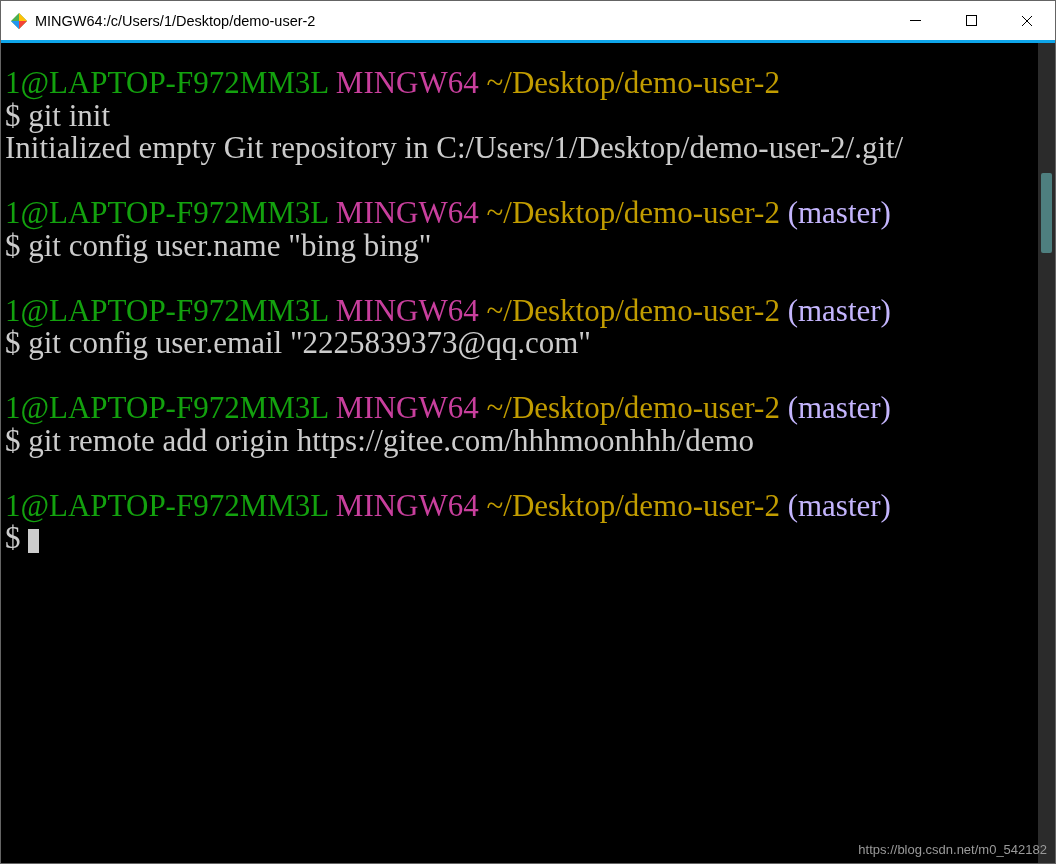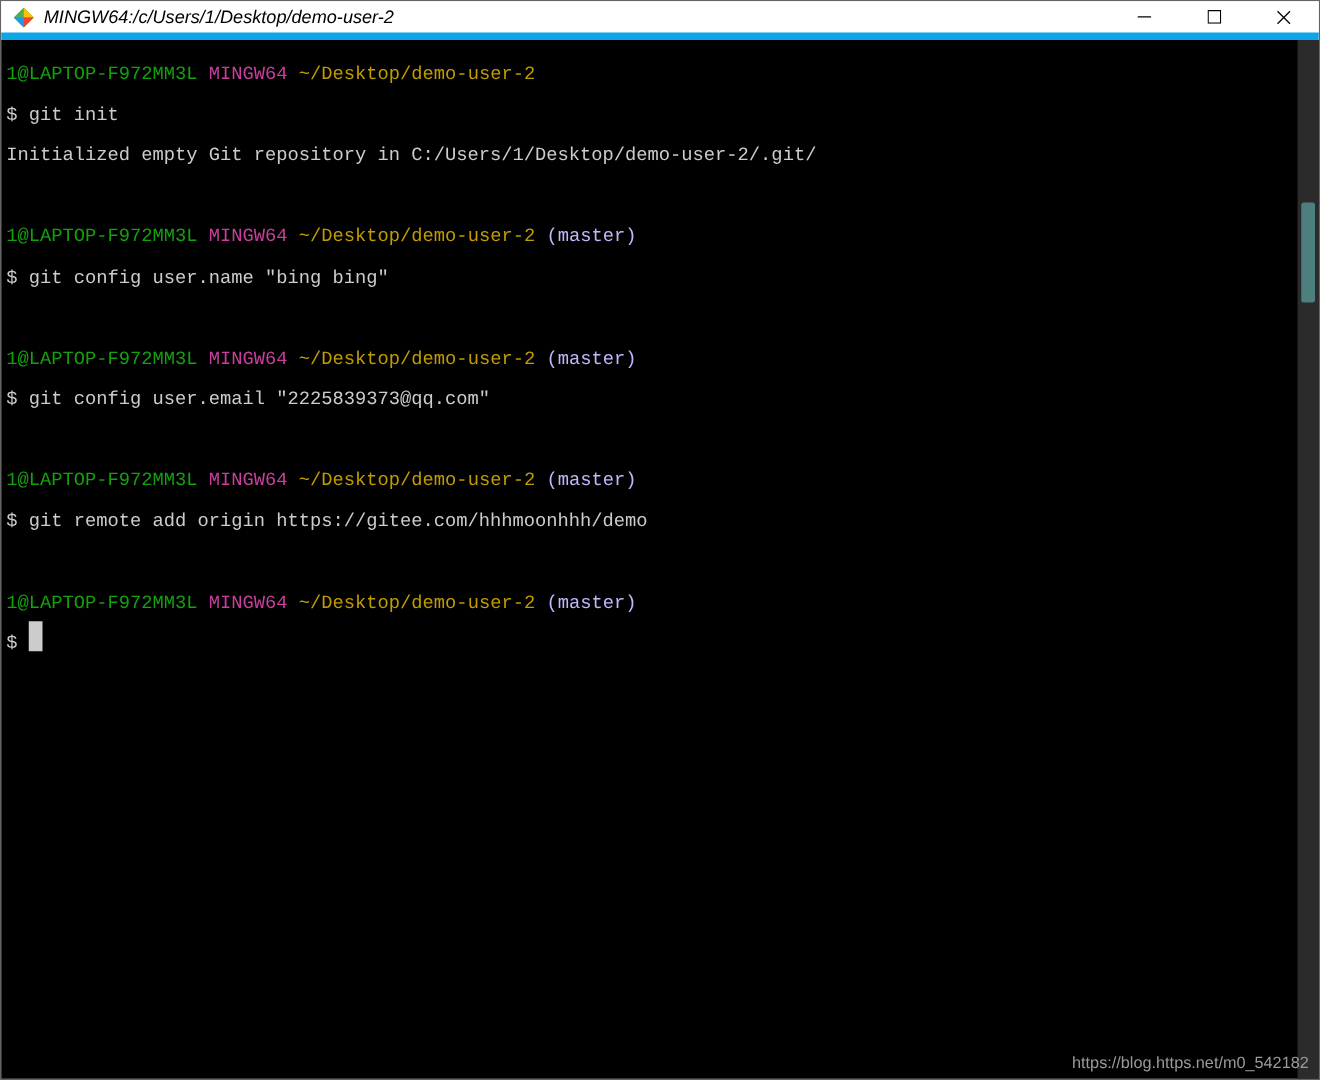--- a/index.html
+++ b/index.html
@@ -10,26 +10,25 @@
     background: #fff;
     overflow: hidden;
   }
   .window {
     width: 1056px; height: 864px;
     display: flex; flex-direction: column;
     border: 1px solid #646464;
     background: #fff;
   }
   .titlebar {
-    height: 31px;
+    height: 42px;
     display: flex; align-items: center;
     background: #fff;
-    border-bottom: 6px solid #0ea5e9;
+    border-bottom: 3px solid #0ea5e9;
     user-select: none;
-    font-style: italic;
   }
   .titlebar .app-icon {
     width: 16px; height: 16px;
     margin: 0 8px 0 10px;
     display: inline-block;
   }
   .titlebar .title {
     flex: 1;
     font-size: 14.5px;
     color: #000;
@@ -43,23 +42,23 @@
     font-size: 14px;
   }
   .win-btn svg { pointer-events: none; }
   .terminal-wrap {
     flex: 1; position: relative;
     background: #000;
     display: flex;
   }
   .terminal {
     flex: 1;
-    padding: 12px 2px 4px 4px;
-    font-family: Liberation Mono, monospace;
-    font-size: 15px;
+    padding: 24px 2px 4px 4px;
+    font-family: Liberation Serif, serif;
+    font-size: 31px;
     line-height: 32.5px;
     color: #cccccc;
     white-space: pre-wrap;
     word-break: break-all;
     overflow: hidden;
   }
   .scrollbar {
     width: 17px;
     background: #2b2b2b;
     position: relative;
@@ -123,15 +122,15 @@
           </svg>
       </div>
     </div>
   </div>
 
   <div class="terminal-wrap">
     <div class="terminal" id="terminal"><div><span class="green">1@LAPTOP-F972MM3L</span><span> </span><span class="magenta">MINGW64</span><span> </span><span class="yellow">~/Desktop/demo-user-2</span></div><div><span class="white">$ </span><span class="white">git init</span></div><div class="white">Initialized empty Git repository in C:/Users/1/Desktop/demo-user-2/.git/</div><div>&nbsp;</div><div><span class="green">1@LAPTOP-F972MM3L</span><span> </span><span class="magenta">MINGW64</span><span> </span><span class="yellow">~/Desktop/demo-user-2</span><span> </span><span class="cyan">(master)</span></div><div><span class="white">$ </span><span class="white">git config user.name "bing bing"</span></div><div>&nbsp;</div><div><span class="green">1@LAPTOP-F972MM3L</span><span> </span><span class="magenta">MINGW64</span><span> </span><span class="yellow">~/Desktop/demo-user-2</span><span> </span><span class="cyan">(master)</span></div><div><span class="white">$ </span><span class="white">git config user.email "2225839373@qq.com"</span></div><div>&nbsp;</div><div><span class="green">1@LAPTOP-F972MM3L</span><span> </span><span class="magenta">MINGW64</span><span> </span><span class="yellow">~/Desktop/demo-user-2</span><span> </span><span class="cyan">(master)</span></div><div><span class="white">$ </span><span class="white">git remote add origin https://gitee.com/hhhmoonhhh/demo</span></div><div>&nbsp;</div><div><span class="green">1@LAPTOP-F972MM3L</span><span> </span><span class="magenta">MINGW64</span><span> </span><span class="yellow">~/Desktop/demo-user-2</span><span> </span><span class="cyan">(master)</span></div><div><span class="white">$ </span><span class="white"></span><span class="cursor"></span></div></div>
     <div class="scrollbar">
       <div class="scroll-thumb"></div>
     </div>
-    <div class="watermark">https://blog.https.net/m0_542182</div>
+    <div class="watermark">https://blog.csdn.net/m0_542182</div>
   </div>
 </div>
 
 </body></html>

